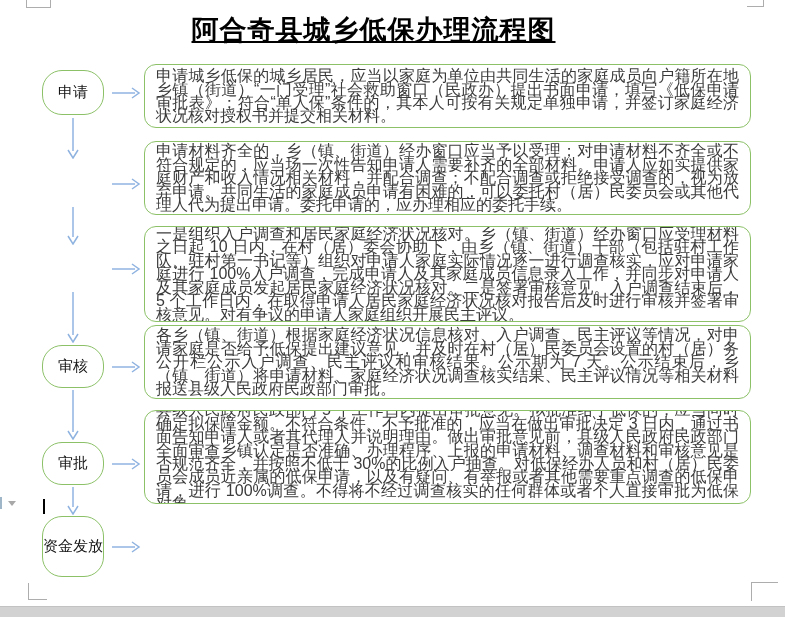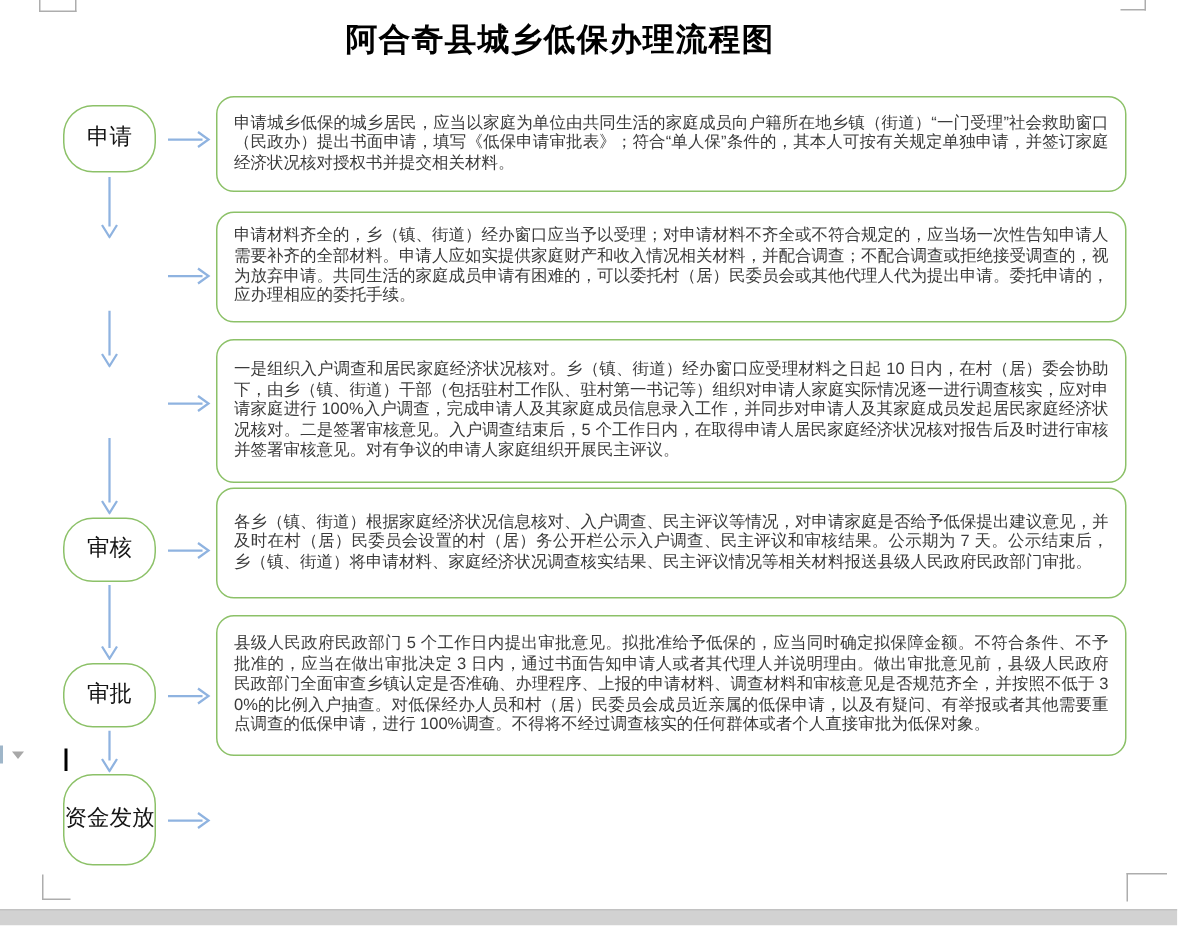--- a/index.html
+++ b/index.html
@@ -11,22 +11,23 @@
   .page{
     position:relative;
     width:785px;height:617px;
     background:#ffffff;
     font-family:"Liberation Sans","DejaVu Sans",sans-serif;
     overflow:hidden;
   }
   .doc-title{
     position:absolute;top:12px;left:0;width:747px;
     text-align:center;
-    font-size:21px;font-weight:700;color:#000;
+    font-size:27px;font-weight:700;color:#000;
     letter-spacing:1px;
+    text-decoration:underline;
   }
   .step-box{
     position:absolute;left:42px;width:62px;
     box-sizing:border-box;
     border:1.6px solid var(--green);
     border-radius:20px;
     background:#fff;
     display:flex;align-items:center;justify-content:center;
     text-align:center;
     font-size:15px;line-height:1.25;color:#141414;
@@ -36,21 +37,21 @@
     box-sizing:border-box;
     border:1.6px solid var(--green);
     border-radius:12px;
     background:#fff;
     padding:5px 11px;
     display:flex;align-items:center;
     overflow:hidden;
   }
   .text-box .desc{
     width:100%;
-    font-size:11px;line-height:13.4px;color:#3b3b3b;
+    font-size:16px;line-height:13.4px;color:#3b3b3b;
     text-align:justify;word-break:break-all;
   }
   .arrow{position:absolute;color:var(--blue);}
   .arrow svg{display:block;}
   .crop{position:absolute;}
   .crop-tl{left:26px;top:0;width:23px;height:7px;border-left:1px solid var(--mark);border-right:1px solid var(--mark);border-bottom:1px solid var(--mark);}
   .crop-tr{left:747px;top:0;width:16px;height:6px;border-right:1px solid var(--mark);border-bottom:1px solid var(--mark);}
   .crop-bl{left:28px;top:583px;width:18px;height:16px;border-left:1px solid var(--mark);border-bottom:1px solid var(--mark);}
   .crop-br{left:751px;top:582px;width:26px;height:18px;border-left:1px solid var(--mark);border-top:1px solid var(--mark);}
   .text-cursor{position:absolute;left:43px;top:499px;width:2px;height:15px;background:#000;}

